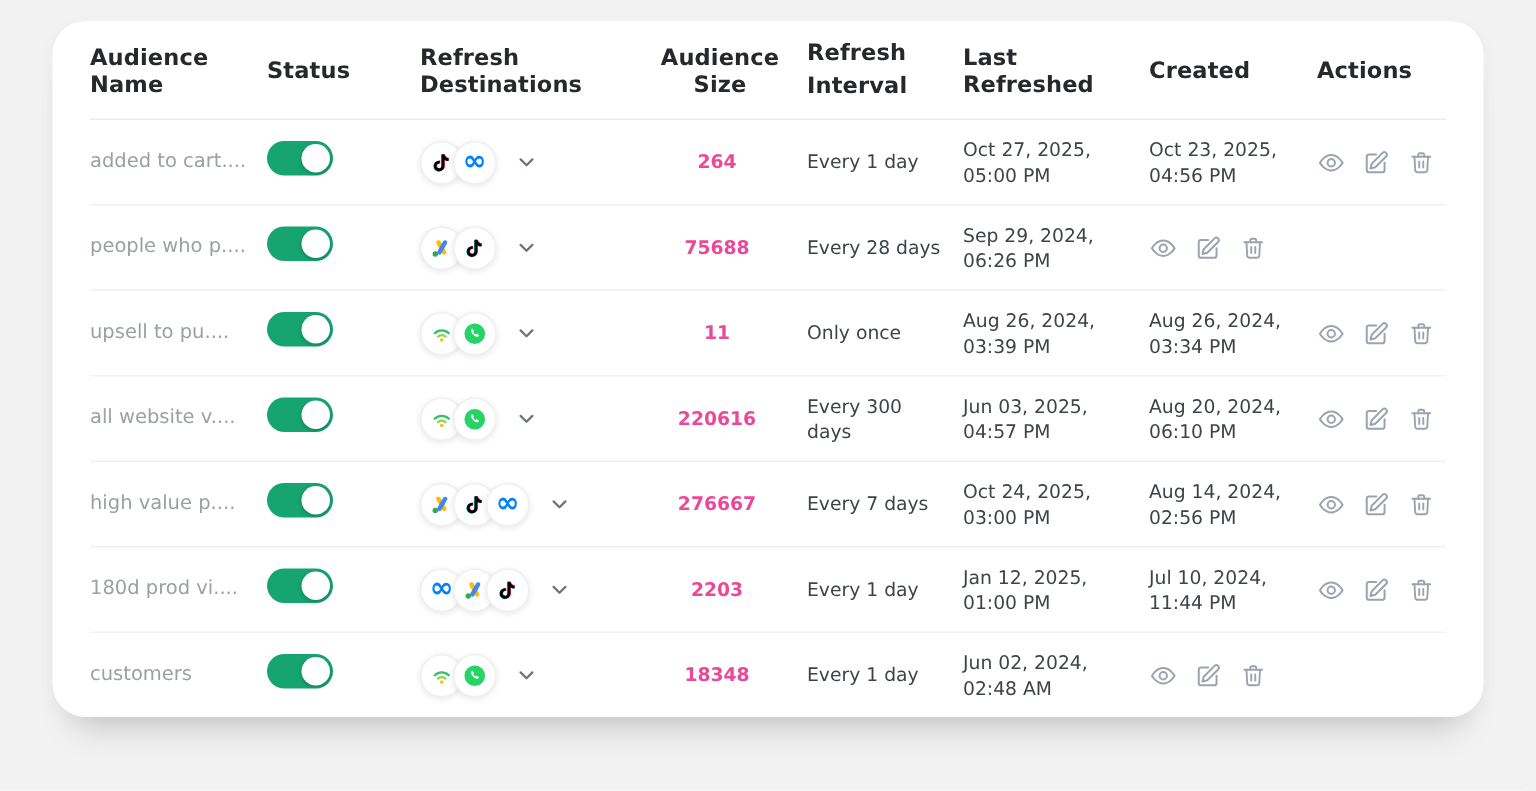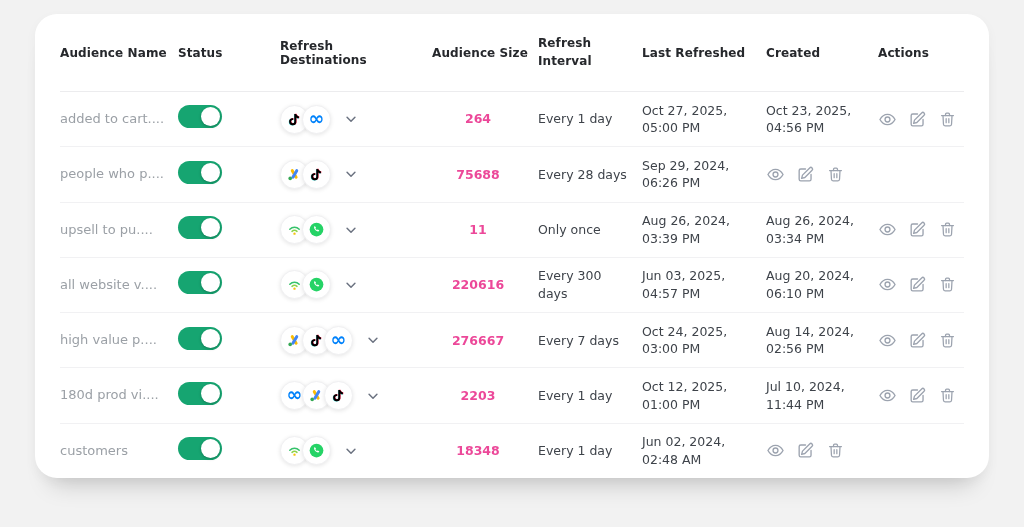--- a/index.html
+++ b/index.html
@@ -10,24 +10,24 @@
     position:relative;
   }
   .card {
     position:absolute; left:35px; top:14px; width:954px; height:464px;
     background:#ffffff; border-radius:22px;
     box-shadow:0 22px 24px -16px rgba(0,0,0,.18), 0 4px 12px rgba(0,0,0,.04);
     padding:0 25px;
     display:flex; flex-direction:column;
   }
   .thead {
-    height:78px; display:grid; align-items:center;
+    height:66px; display:grid; align-items:center;
     grid-template-columns:118px 102px 148px 110px 104px 124px 112px 86px;
     border-bottom:1px solid #ececee;
-    font-size:12px; font-weight:600; color:#26282c;
+    font-size:15px; font-weight:600; color:#26282c;
   }
   .th { padding-right:6px; letter-spacing:.1px; }
   .th.center { text-align:center; }
   .th .wrap { display:block; max-width:64px; line-height:1.45; }
   .tbody { flex:1; display:flex; flex-direction:column; }
   .tr {
     flex:1; display:grid; align-items:center;
     grid-template-columns:118px 102px 148px 110px 104px 124px 112px 86px;
     border-bottom:1px solid #f1f1f3;
   }
@@ -390,21 +390,21 @@
   </span>
 </span>
       <span class="chev">
         <svg viewBox="0 0 16 16" fill="none" stroke="#6b7280" stroke-width="1.7" stroke-linecap="round" stroke-linejoin="round">
               <path d="M3.5 6l4.5 4.5L12.5 6"></path>
             </svg>
       </span>
     </div>
     <div class="td size">2203</div>
     <div class="td">Every 1 day</div>
-    <div class="td">Oct 12, 2025, 01:00 PM</div>
+    <div class="td">Jan 12, 2025, 01:00 PM</div>
     <div class="td">Jul 10, 2024, 11:44 PM</div>
     <div class="td actions">
       <button class="act" title="">
         <svg viewBox="0 0 24 24" fill="none" stroke="#9ca3af" stroke-width="1.7">
           <path d="M2.5 12S6 5.5 12 5.5 21.5 12 21.5 12 18 18.5 12 18.5 2.5 12 2.5 12z"></path>
           <circle cx="12" cy="12" r="3.1"></circle>
         </svg>
       </button>
       <button class="act">
         <svg viewBox="0 0 24 24" fill="none" stroke="#9ca3af" stroke-width="1.7" stroke-linecap="round" stroke-linejoin="round">

